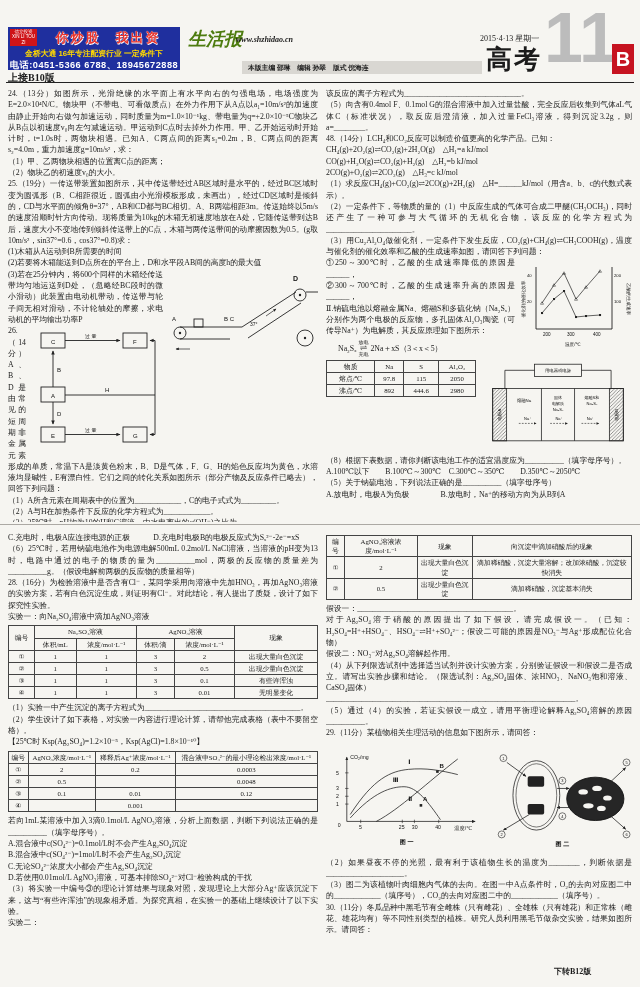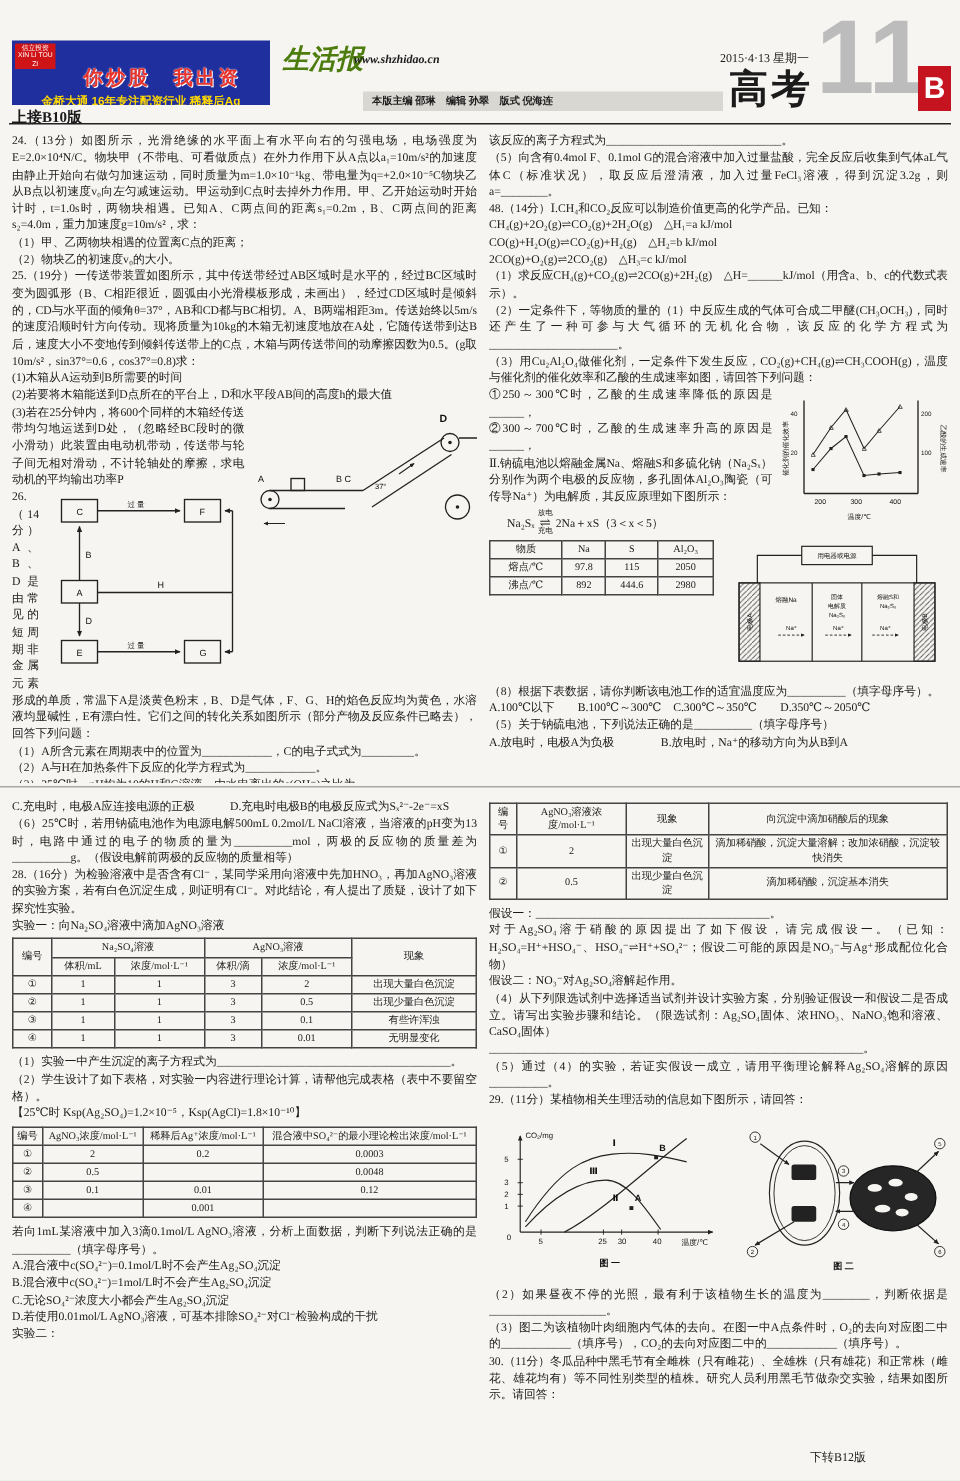--- a/index.html
+++ b/index.html
@@ -1,32 +1,32 @@
 <!DOCTYPE html>
 <html><head>
 <meta charset="utf-8">
 <style>
   *{margin:0;padding:0;box-sizing:border-box}
   body{background:#d8d6d2;font-family:"Liberation Serif","DejaVu Serif",serif;color:#1b1b1b}
   .page{position:relative;width:640px;height:987px;background:#f6f5f1;margin:0 auto;overflow:hidden}
   
-  .ad{position:absolute;left:8px;top:27px;width:172px;height:43px;background:#1f2f9e;text-align:center;padding-top:16px;overflow:hidden}
+  .ad{position:absolute;left:8px;top:27px;width:172px;height:43px;background:#1f2f9e;text-align:center;padding-top:2px;overflow:hidden}
   .ad-badge{position:absolute;left:2px;top:2px;width:27px;height:17px;background:#cf1418;color:#fff;font-size:4.5px;line-height:1.2;font-family:"Liberation Sans",sans-serif}
   .ad-line1{margin-left:28px;font-size:13px;font-weight:bold;color:#e8332d;text-shadow:0 0 1px #fff,.6px .6px 0 #fff;letter-spacing:2px;font-family:"Liberation Sans",sans-serif}
   .ad-line2{font-size:7.8px;color:#ffd800;font-weight:bold;margin-top:1px;font-family:"Liberation Sans",sans-serif}
   .ad-line3{font-size:9.2px;color:#fff;font-weight:bold;letter-spacing:.5px;font-family:"Liberation Sans",sans-serif}
   .masthead{position:absolute;left:188px;top:27px;font-size:18px;color:#4d7c0f;font-weight:bold;font-style:italic}
   .url{position:absolute;left:236px;top:35px;font-size:8px;font-weight:bold;font-style:italic}
   .date{position:absolute;left:480px;top:33px;font-size:8px}
   .staff{position:absolute;left:242px;top:61px;width:240px;height:13px;background:#d9d7d2;font-size:6.8px;font-weight:bold;line-height:13px;padding-left:6px}
   .section{position:absolute;left:486px;top:42px;font-size:26px;font-weight:900;font-family:"Liberation Sans",sans-serif;letter-spacing:2px}
   .pageno{position:absolute;left:544px;top:0px;font-size:70px;font-weight:bold;color:#bcbcbc;font-family:"Liberation Sans",sans-serif;line-height:1.1}
   .edition{position:absolute;left:612px;top:44px;width:22px;height:30px;background:#c61320;color:#fff;font-size:20px;font-weight:bold;text-align:center;line-height:30px;font-family:"Liberation Sans",sans-serif}
   .cont-from{position:absolute;left:8px;top:71px;font-size:10px;font-weight:bold}
-  .cont-to{position:absolute;left:540px;top:966px;font-size:8px;font-weight:normal}
+  .cont-to{position:absolute;left:554px;top:966px;font-size:8px;font-weight:bold}
   .top-rule{position:absolute;left:6px;top:82px;width:628px;border-top:1.3px solid #222}
   .mid-rule{position:absolute;left:0;top:524px;width:640px;border-top:1px solid #aca9a4}
   
   .col{position:absolute;overflow:hidden}
   .col-tl{left:8px;top:88px;width:310px;height:434px}
   .col-tr{left:326px;top:88px;width:306px;height:434px}
   .col-bl{left:8px;top:532px;width:310px;height:436px}
   .col-br{left:326px;top:532px;width:306px;height:436px}
   .para{font-size:7.8px;line-height:1.45;text-align:justify}
   .fl-right{float:right;margin:2px 0 2px 5px}
@@ -69,21 +69,21 @@
       </pattern>
     </defs>
   </svg>
 
   <div class="ad">
     <div class="ad-badge">
       <div>信立投资</div>
       <div>XIN LI TOU ZI</div>
     </div>
     <div class="ad-line1">你炒股　我出资</div>
-    <div class="ad-line2">金桥大通 16年专注配资行业 稀释后Ag</div>
+    <div class="ad-line2">金桥大通 16年专注配资行业 一定条件下</div>
     <div class="ad-line3">电话:0451-5366 6788、18945672888</div>
   </div>
   <div class="masthead">生活报</div>
   <div class="url">www.shzhidao.cn</div>
   <div class="date">2015·4·13 星期一</div>
   <div class="staff">本版主编 邵琳　编辑 孙翠　版式 倪海连</div>
   <div class="section">高考</div>
   <div class="pageno">11</div>
   <div class="edition">B</div>
   <div class="cont-from">上接B10版</div>
@@ -363,20 +363,21 @@
           </tr>
         </tbody>
     </table>
 
     <div>
         <div class="para">若向1mL某溶液中加入3滴0.1mol/L AgNO₃溶液，分析上面数据，判断下列说法正确的是__________（填字母序号）。</div>
         <div class="para">A.混合液中c(SO₄²⁻)=0.1mol/L时不会产生Ag₂SO₄沉淀</div>
         <div class="para">B.混合液中c(SO₄²⁻)=1mol/L时不会产生Ag₂SO₄沉淀</div>
         <div class="para">C.无论SO₄²⁻浓度大小都会产生Ag₂SO₄沉淀</div>
         <div class="para">D.若使用0.01mol/L AgNO₃溶液，可基本排除SO₄²⁻对Cl⁻检验构成的干扰</div>
+        <div class="para">（3）将实验一中编号③的理论计算结果与现象对照，发现理论上大部分Ag⁺应该沉淀下来，这与“有些许浑浊”的现象相矛盾。为探究真相，在实验一的基础上继续设计了以下实验。</div>
         <div class="para">实验二：</div>
       </div>
   </div>
 
   <div class="col col-br">
     <table class="xtable">
       <thead>
         <tr>
           <th>编号</th>
           <th>AgNO₃溶液浓度/mol·L⁻¹</th>

